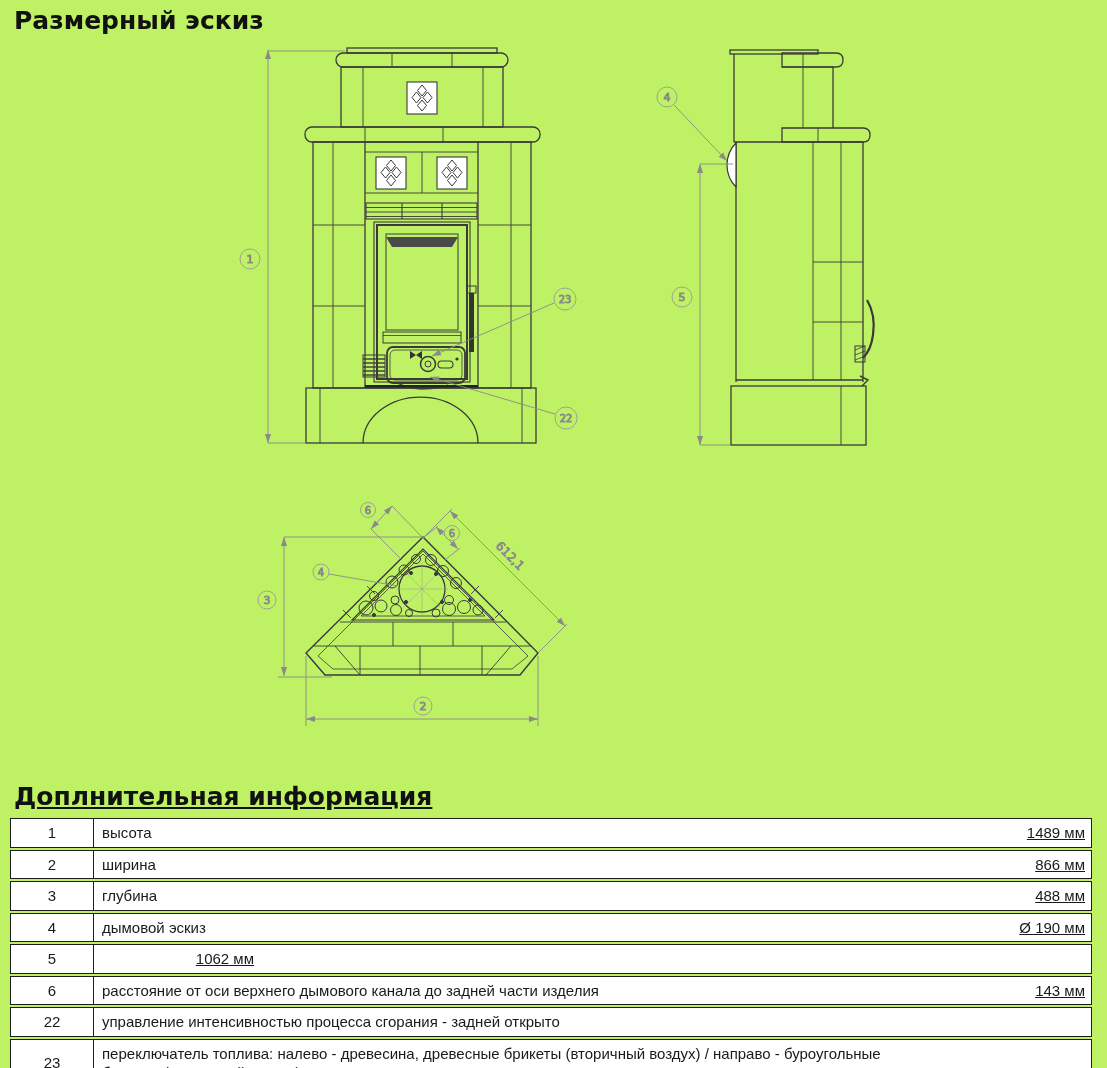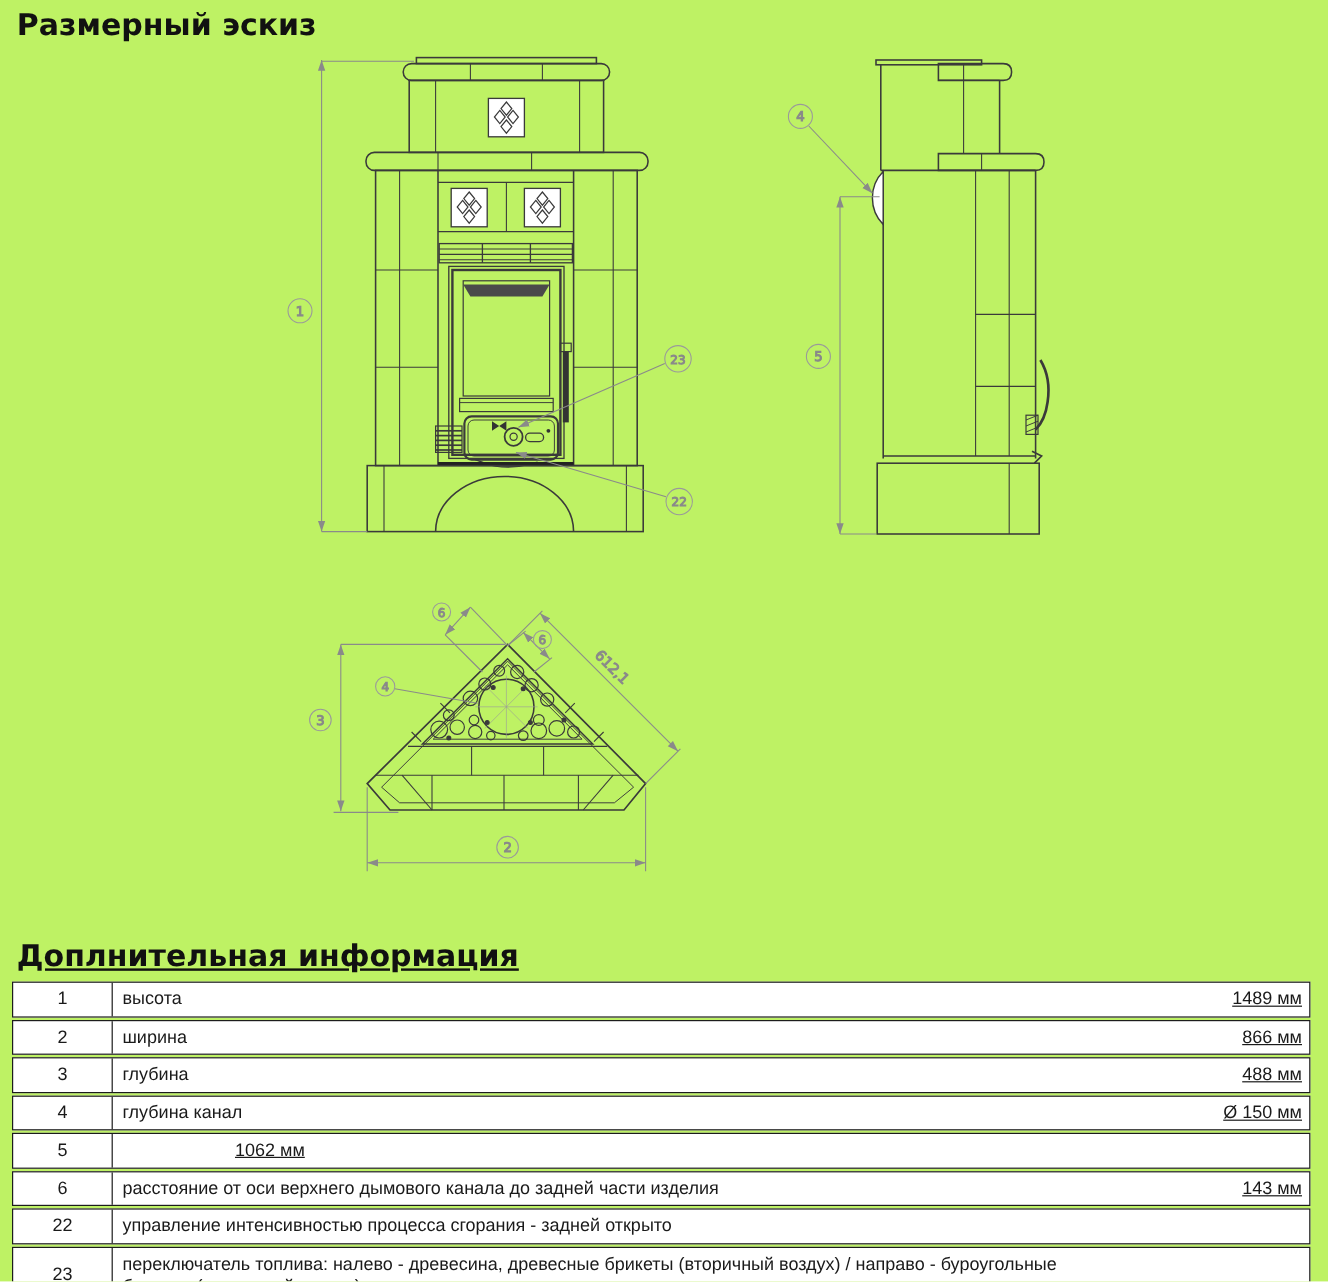--- a/index.html
+++ b/index.html
@@ -306,22 +306,22 @@
       </div>
 
       <div class="trow">
         <div class="tnum">3</div>
         <div class="tdesc">глубина</div>
         <div class="tval">488 мм</div>
       </div>
 
       <div class="trow">
         <div class="tnum">4</div>
-        <div class="tdesc">глубина канал</div>
-        <div class="tval">Ø 150 мм</div>
+        <div class="tdesc">дымовой эскиз</div>
+        <div class="tval">Ø 190 мм</div>
       </div>
 
       <div class="trow">
         <div class="tnum">5</div>
         <div class="tval">1062 мм</div>
       </div>
 
       <div class="trow">
         <div class="tnum">6</div>
         <div class="tdesc">расстояние от оси верхнего дымового канала до задней части изделия</div>

